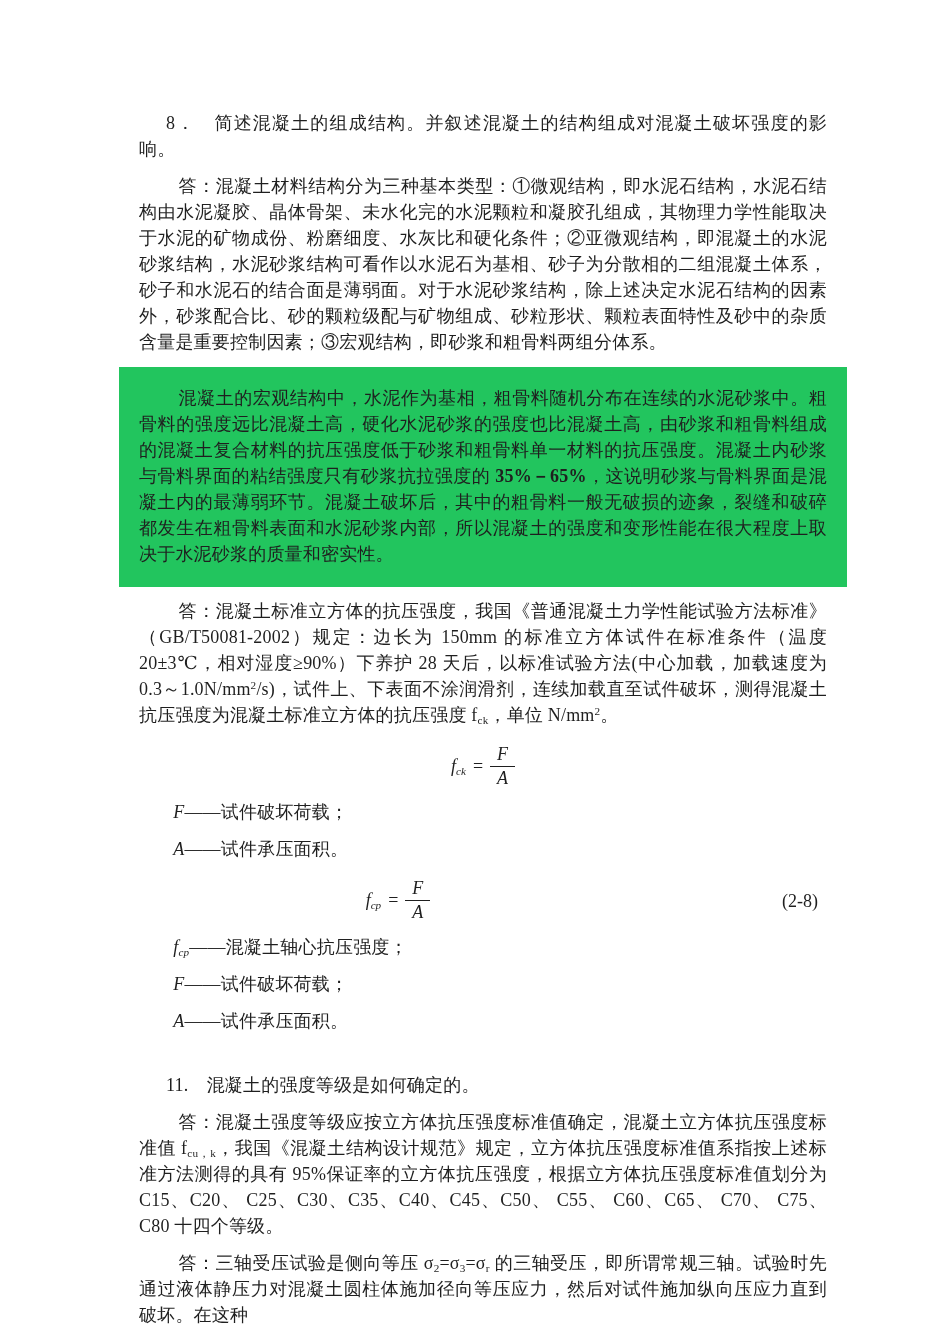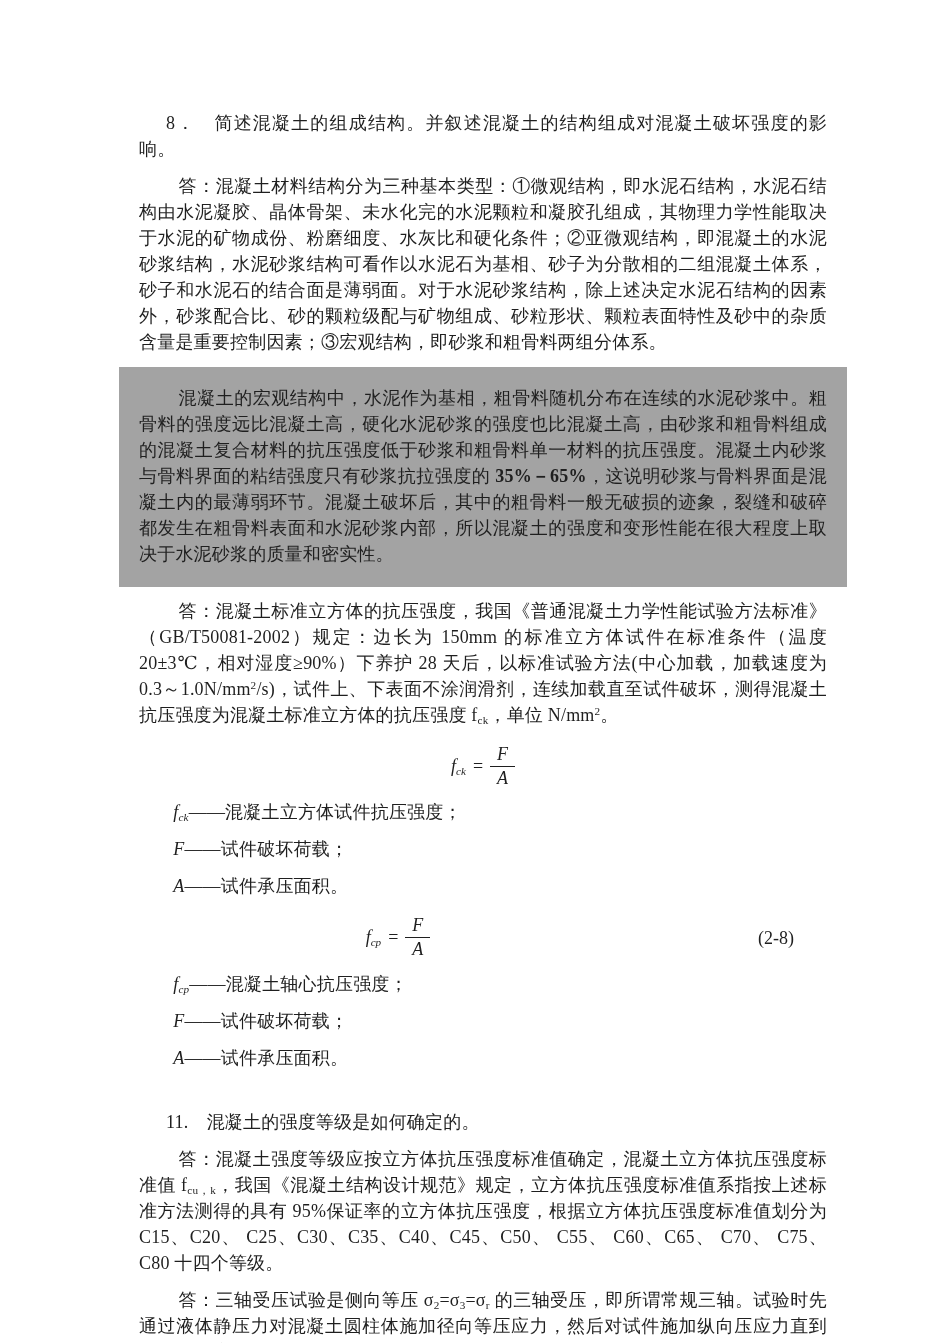--- a/index.html
+++ b/index.html
@@ -26,21 +26,21 @@
     text-align: justify;
     letter-spacing: 0.2px;
   }
   .h {
     text-indent: 1.5em;
     margin-top: 8px !important;
   }
   .h-first { margin-top: 0 !important; }
   .ans { text-indent: 2.2em; }
   .gray-block {
-    background: #a3a3a3;
+    background: #22c55e;
     padding: 7px 9px 9px 9px;
     margin: 12px -9px 10px -9px;
   }
   .gray-block p { text-indent: 2.2em; }
   .def {
     padding-left: 1.9em;
     text-indent: 0;
   }
   .i { font-style: italic; }
   .b { font-weight: bold; }
@@ -71,21 +71,21 @@
     line-height: 1.15;
     font-style: italic;
   }
   .frac .num {
     border-bottom: 1.3px solid #1f1f1f;
     padding: 0 7px 1px 7px;
   }
   .frac .den { padding-top: 1px; }
   .eq-label {
     position: absolute;
-    right: 44px;
+    right: 20px;
     top: 50%;
     transform: translateY(-50%);
     font-style: normal;
   }
   .sp-before-11 { margin-top: 38px !important; }
   .defs { margin-bottom: 2px; }
 </style>
 </head>
 <body>
 
@@ -107,21 +107,20 @@
       <span class="fsym"><span class="i">f</span><sub>ck</sub></span>
       <span class="feq">=</span>
       <span class="frac">
         <span class="num i">F</span>
         <span class="den i">A</span>
       </span>
     </span>
   </div>
 
   <div class="defs">
-    <p class="def"><span class="i">f</span><sub class="i">ck</sub><span>——混凝土立方体试件抗压强度；</span></p>
     <p class="def"><span class="i">F</span><span>——试件破坏荷载；</span></p>
     <p class="def"><span class="i">A</span><span>——试件承压面积。</span></p>
   </div>
 
 
 
   <div class="formula-row">
     <span class="formula-inner shift-left">
       <span class="fsym"><span class="i">f</span><sub>cp</sub></span>
       <span class="feq">=</span>

